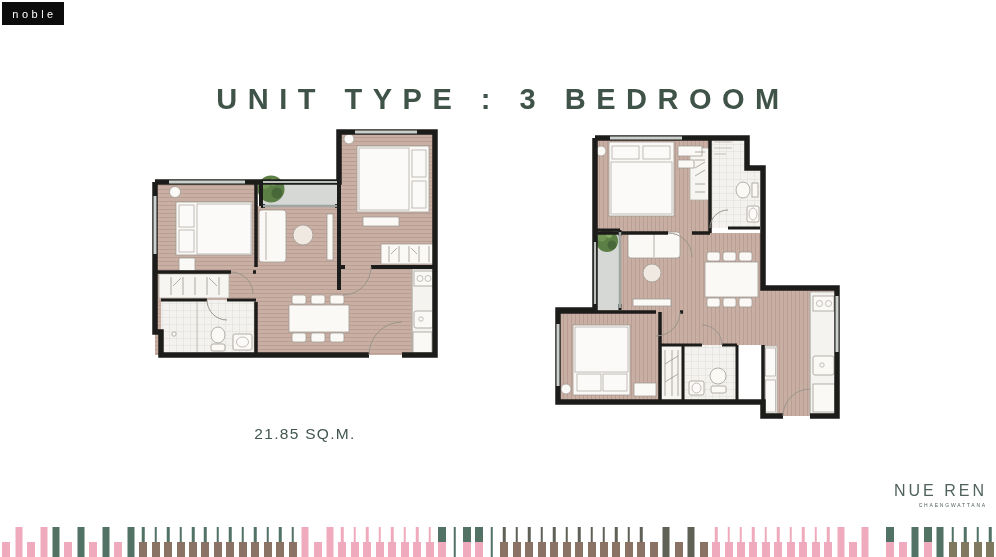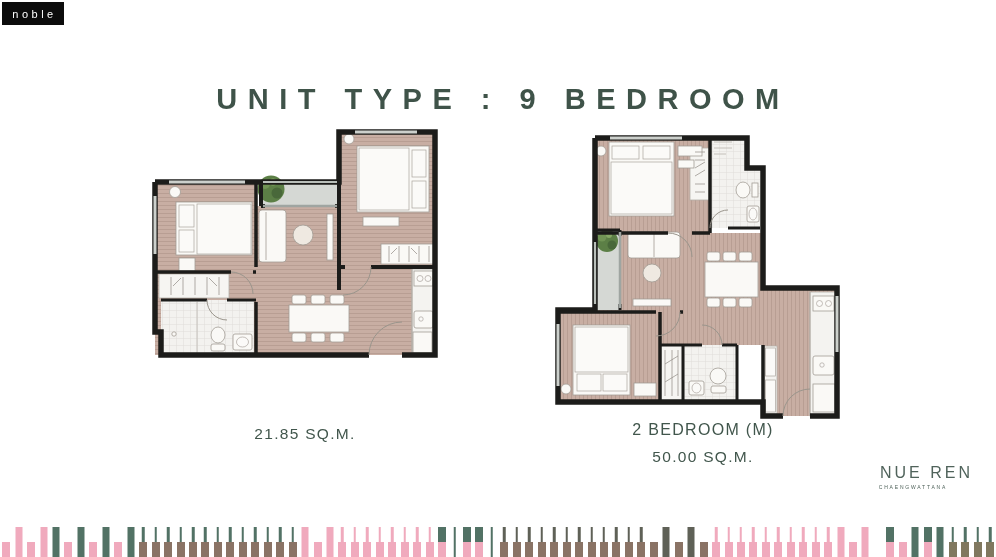--- a/index.html
+++ b/index.html
@@ -16,21 +16,21 @@
   .plan{position:absolute;}
   .plan-s{left:149px;top:122px;}
   .plan-m{left:552px;top:124px;}
   
   .unit-label{position:absolute;width:220px;text-align:center;color:#41564c;}
   .unit-label .name{font-size:16px;font-weight:500;letter-spacing:1.3px;}
   .unit-label .area{font-size:15.5px;font-weight:500;letter-spacing:1.3px;margin-top:9px;}
   .label-s{left:195px;top:416px;}
   .label-m{left:593px;top:421px;}
   
-  .nue{position:absolute;left:877px;top:464px;width:110px;text-align:left;color:#50635b;}
+  .nue{position:absolute;left:877px;top:482px;width:110px;text-align:right;color:#50635b;}
   .nue .name{font-size:16px;font-weight:500;letter-spacing:3px;text-indent:3px;}
   .nue .sub{font-size:5px;letter-spacing:1.8px;margin-top:2px;text-indent:1.8px;}
   
   .footer-strip{position:absolute;left:0;right:0;bottom:0;height:30px;display:flex;}
   .slot{flex:1;position:relative;}
   .b-full{position:absolute;left:50%;transform:translateX(-50%);top:0;bottom:0;width:7px;}
   .b-low {position:absolute;left:50%;transform:translateX(-50%);bottom:0;height:15px;width:8px;}
   .b-top {position:absolute;left:50%;transform:translateX(-50%);top:0;height:16px;width:8px;}
   .b-stem{position:absolute;left:50%;transform:translateX(-50%);top:0;bottom:0;width:2.5px;}
   
@@ -46,21 +46,21 @@
 </style>
 </head>
 <body>
 
 <div class="slide">
 
   <div class="noble">
     <span>noble</span>
   </div>
 
-  <h1 class="title">UNIT TYPE : 9 BEDROOM</h1>
+  <h1 class="title">UNIT TYPE : 3 BEDROOM</h1>
 
   <div class="plan plan-s">
   <svg width="290" height="240" viewBox="0 0 290 240">
     <defs>
       <pattern id="sp" width="6" height="4" patternUnits="userSpaceOnUse">
         <rect width="6" height="4" fill="#c8aea3"></rect>
         <line x1="0" y1="3.5" x2="6" y2="3.5" stroke="#b49a8f" stroke-width="0.8"></line>
       </pattern>
       <pattern id="st" width="7" height="7" patternUnits="userSpaceOnUse">
         <rect width="7" height="7" fill="#f3f2ef"></rect>
@@ -271,24 +271,20 @@
       <path class="arc" d="M128,188 A24,24 0 0 1 104,212"></path>
       <path class="arc" d="M170,221 A20,20 0 0 0 150,201"></path>
       <path class="arc" d="M231,292 A27,27 0 0 1 258,265"></path>
     </g>
   </svg>
   </div>
 
   <div class="unit-label label-s">
     <div class="area">21.85 SQ.M.</div>
   </div>
-  <div class="unit-label label-m">
-    <div class="name">2 BEDROOM (M)</div>
-    <div class="area">50.00 SQ.M.</div>
-  </div>
 
   <div class="nue">
     <div class="name">NUE REN</div>
     <div class="sub">CHAENGWATTANA</div>
   </div>
 
   <div class="footer-strip">
       <div class="slot">
         <div class="b-low" style="background: rgb(240, 170, 189);"></div>
       </div>

